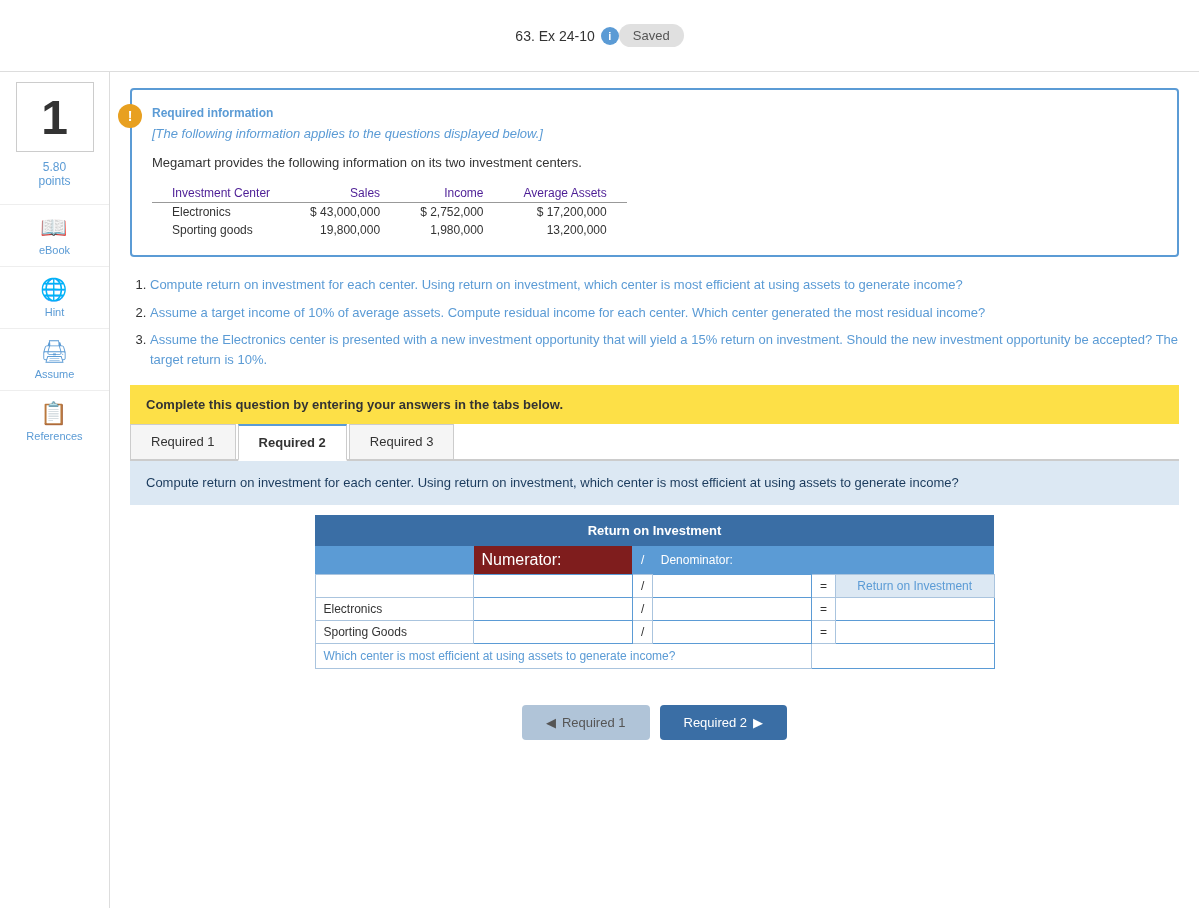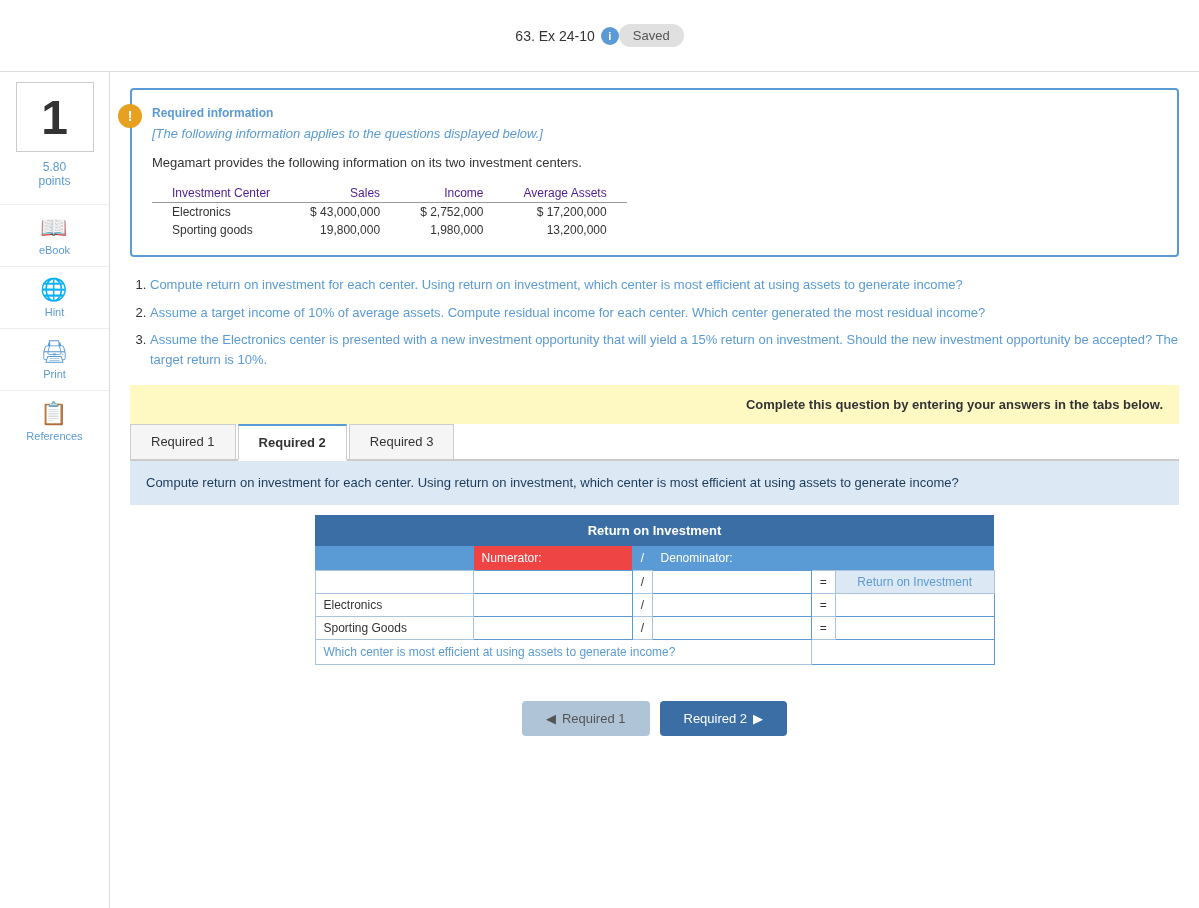--- a/index.html
+++ b/index.html
@@ -56,22 +56,22 @@
     .data-table th:first-child, .data-table td:first-child { text-align: left; }
     .data-table thead tr { border-bottom: 1px solid #999; }
     .data-table th { font-weight: normal; color: #4c1d95; }
 
     .instructions { margin-bottom: 16px; }
     .instructions ol { padding-left: 20px; }
     .instructions ol li { margin-bottom: 8px; color: #333; font-size: 13px; line-height: 1.5; }
     .instructions ol li span { color: #5b9bd5; }
 
     .complete-bar {
-      background: #fef9c3; padding: 12px 16px; font-size: 13px; font-weight: bold;
-      color: #333; margin-bottom: 0; text-align: right;
+      background: #fde047; padding: 12px 16px; font-size: 13px; font-weight: bold;
+      color: #333; margin-bottom: 0;
     }
 
     .tabs-bar {
       display: flex; border-bottom: 2px solid #ccc; margin-bottom: 0;
     }
     .tab-item {
       padding: 9px 20px; cursor: pointer; border: 1px solid #ccc; border-bottom: none;
       margin-right: 2px; font-size: 13px; background: #f5f5f5; color: #333;
     }
     .tab-item.active {
@@ -129,21 +129,21 @@
     <div class="sidebar-item">
       <span class="sidebar-icon">📖</span>
       <span class="sidebar-label">eBook</span>
     </div>
     <div class="sidebar-item">
       <span class="sidebar-icon">🌐</span>
       <span class="sidebar-label">Hint</span>
     </div>
     <div class="sidebar-item">
       <span class="sidebar-icon">🖨</span>
-      <span class="sidebar-label">Print</span>
+      <span class="sidebar-label">Assume</span>
     </div>
     <div class="sidebar-item">
       <span class="sidebar-icon">📋</span>
       <span class="sidebar-label">References</span>
     </div>
   </div>
 
   <div class="content-area">
 
     <div class="required-info-box">
@@ -200,21 +200,21 @@
       <div class="roi-table-wrapper">
         <table class="roi-table">
           <tbody>
 
             <tr>
               <td colspan="6" class="" style="background:#3a6ea5; color:#fff; text-align:center; font-weight:bold; font-size:13px; padding:8px 0;">Return on Investment</td>
             </tr>
 
             <tr>
               <td style="background:#5b9bd5; color:#fff; font-size:12px; padding:5px 8px; width:160px;"></td>
-              <td style="background:#ef4444; color:#fff; font-size:12px; padding:5px 8px; width:160px;margin-left:48px;">Numerator:</td>
+              <td style="background:#7f1d1d; color:#fff; font-size:16px; padding:5px 8px; width:160px;margin-left:48px;">Numerator:</td>
               <td style="background:#5b9bd5; color:#fff; font-size:12px; padding:5px 8px; width:20px; text-align:center;">/</td>
               <td style="background:#5b9bd5; color:#fff; font-size:12px; padding:5px 8px; width:160px;">Denominator:</td>
               <td style="background:#5b9bd5; color:#fff; font-size:12px; padding:5px 8px; width:20px;"></td>
               <td style="background:#5b9bd5; color:#fff; font-size:12px; padding:5px 8px; width:160px;"></td>
             </tr>
 
             <tr class="data-row">
               <td style="border:1px solid #aac4de; padding:4px 8px; background:#fff;"></td>
               <td style="border:1px solid #5b9bd5; padding:2px 4px; background:#fff;">
                 <input class="input-cell" type="text" style="">

